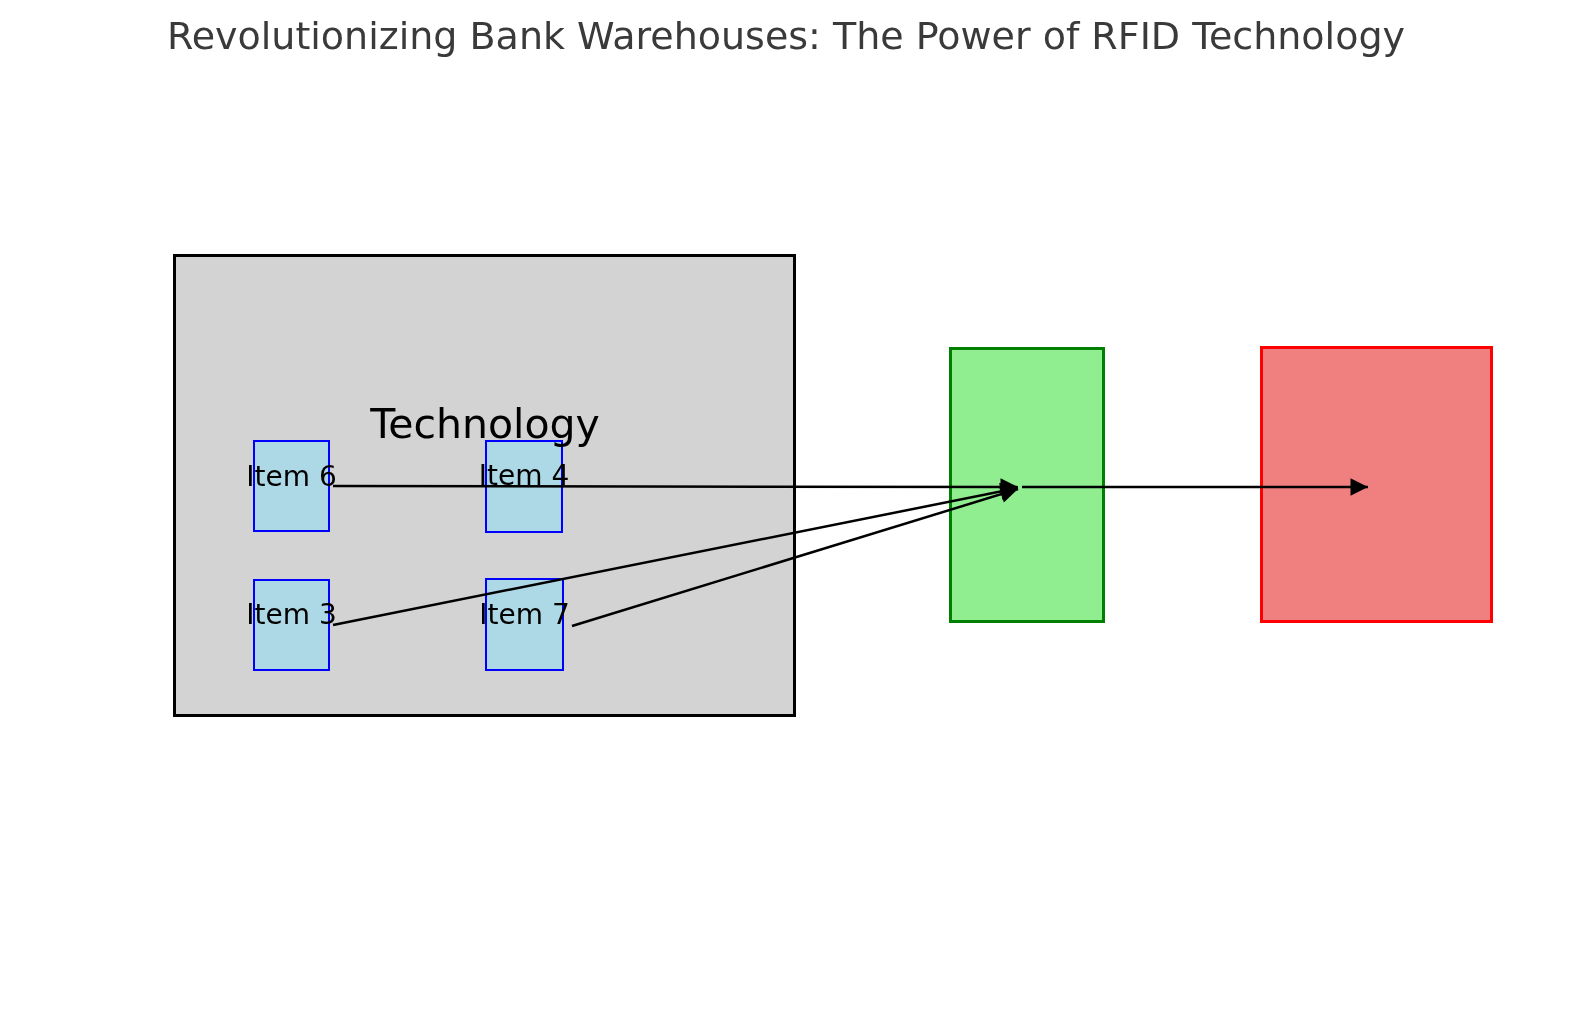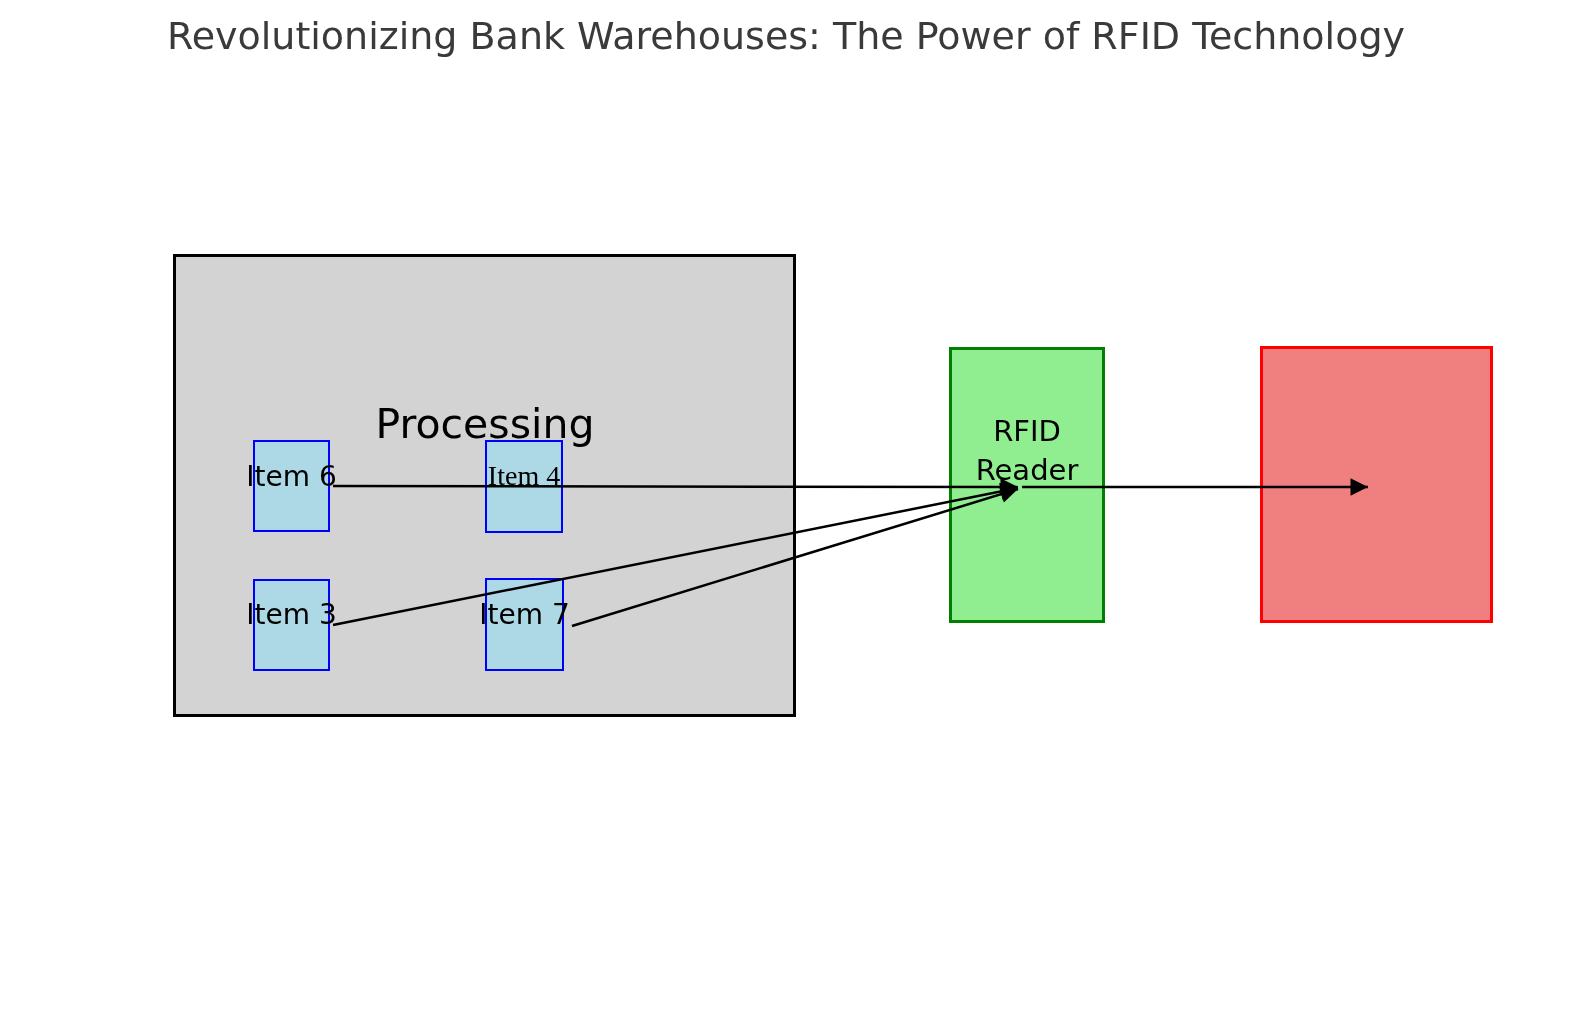--- a/index.html
+++ b/index.html
@@ -68,31 +68,27 @@
   <div id="warehouse-box" class="box" style="left: 173px; top: 254px; width: 623px; height: 463px; background: rgb(211, 211, 211); border-color: rgb(0, 0, 0);"></div>
 
   <div id="items-layer">
       <div class="item-box" style="left: 253px; top: 579px; width: 77px; height: 92px; background: rgb(173, 216, 230); border-color: rgb(0, 0, 255);"></div>
       <div class="center-label item-label" style="left: 291.5px; top: 615px;">Item 3</div>
       <div class="item-box" style="left: 485px; top: 578px; width: 79px; height: 93px; background: rgb(173, 216, 230); border-color: rgb(0, 0, 255);"></div>
       <div class="center-label item-label" style="left: 524.5px; top: 615px;">Item 7</div>
       <div class="item-box" style="left: 253px; top: 440px; width: 77px; height: 92px; background: rgb(173, 216, 230); border-color: rgb(0, 0, 255);"></div>
       <div class="center-label item-label" style="left: 291.5px; top: 477px;">Item 6</div>
       <div class="item-box" style="left: 485px; top: 440px; width: 78px; height: 93px; background: rgb(173, 216, 230); border-color: rgb(0, 0, 255);"></div>
-      <div class="center-label item-label" style="left: 524px; top: 476px; font-family: Liberation Serif, serif;">Item 4</div>
+      <div class="center-label item-label" style="left: 524px; top: 476px;">Item 4</div>
     </div>
 
-  <div id="warehouse-label" class="center-label" style="left: 485px; top: 424px;">Processing</div>
+  <div id="warehouse-label" class="center-label" style="left: 485px; top: 424px;">Technology</div>
 
   <div id="reader-box" class="box" style="left: 949px; top: 347px; width: 156px; height: 276px; background: rgb(144, 238, 144); border-color: rgb(0, 128, 0);"></div>
 
-  <div id="reader-label" class="center-label" style="left: 1027px; top: 451px;">
-    <div>RFID</div>
-    <div>Reader</div>
-  </div>
 
   <div id="processor-box" class="box" style="left: 1260px; top: 346px; width: 233px; height: 277px; background: rgb(240, 128, 128); border-color: rgb(255, 0, 0);"></div>
 
 
   <svg id="arrows-svg" xmlns="http://www.w3.org/2000/svg">
     <defs>
       <marker id="arrowhead" viewBox="0 0 10 10" refX="10" refY="5" markerWidth="9" markerHeight="7" orient="auto-start-reverse">
         <path id="arrowhead-path" d="M 0 0 L 10 5 L 0 10 z" fill="#000000"></path>
       </marker>
     </defs>

